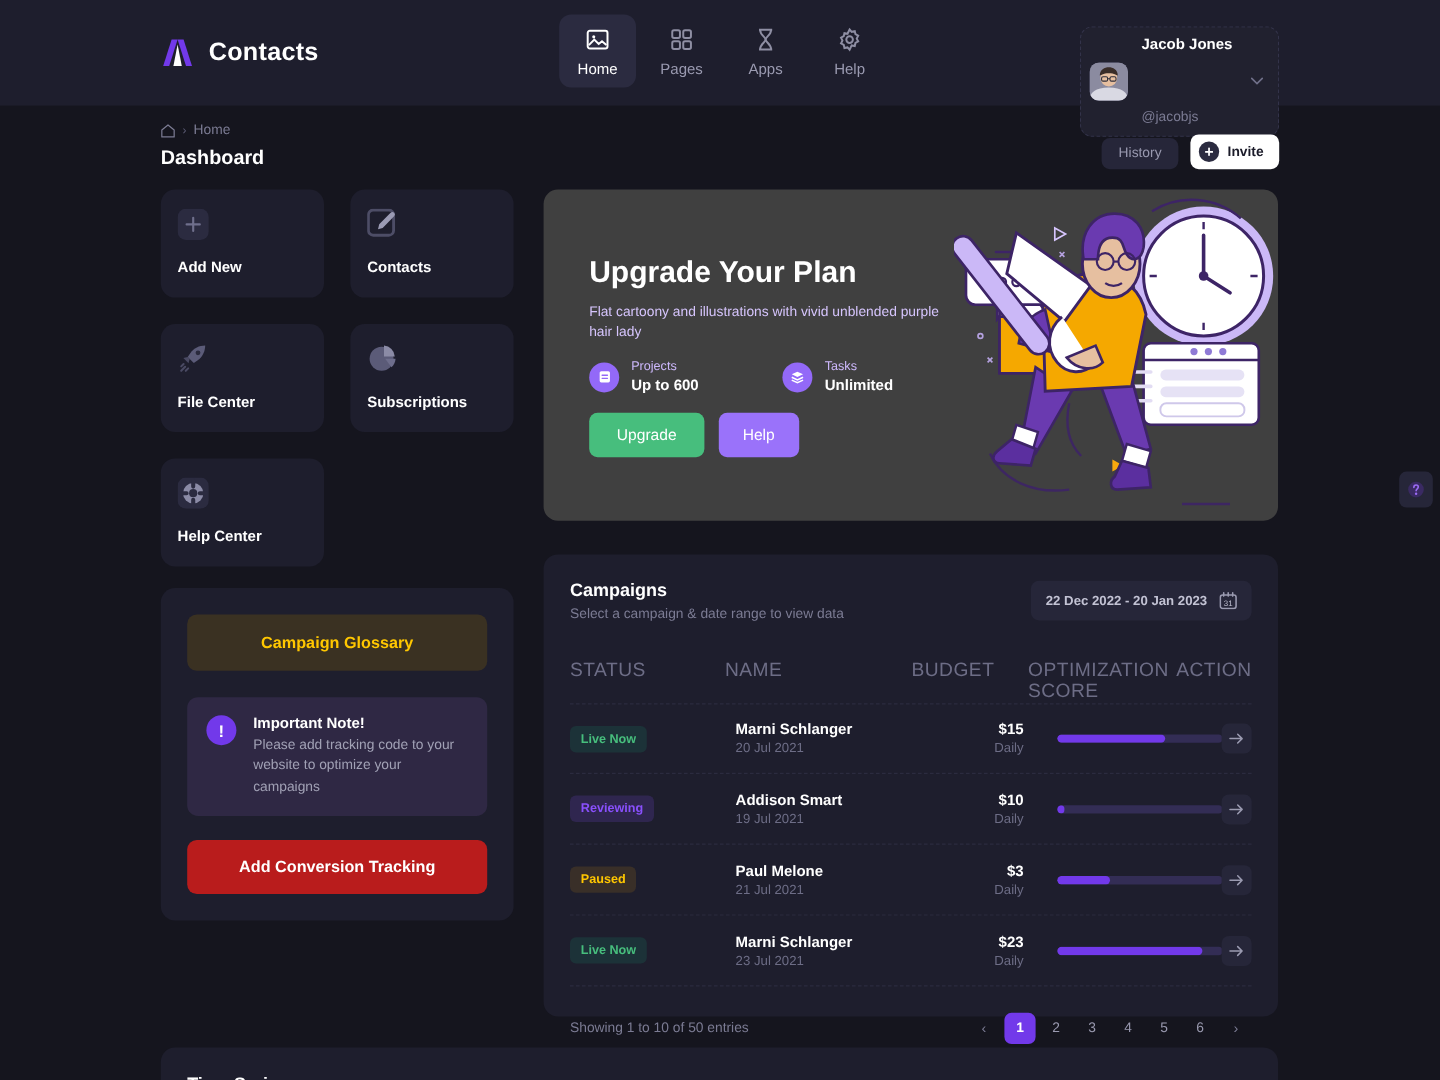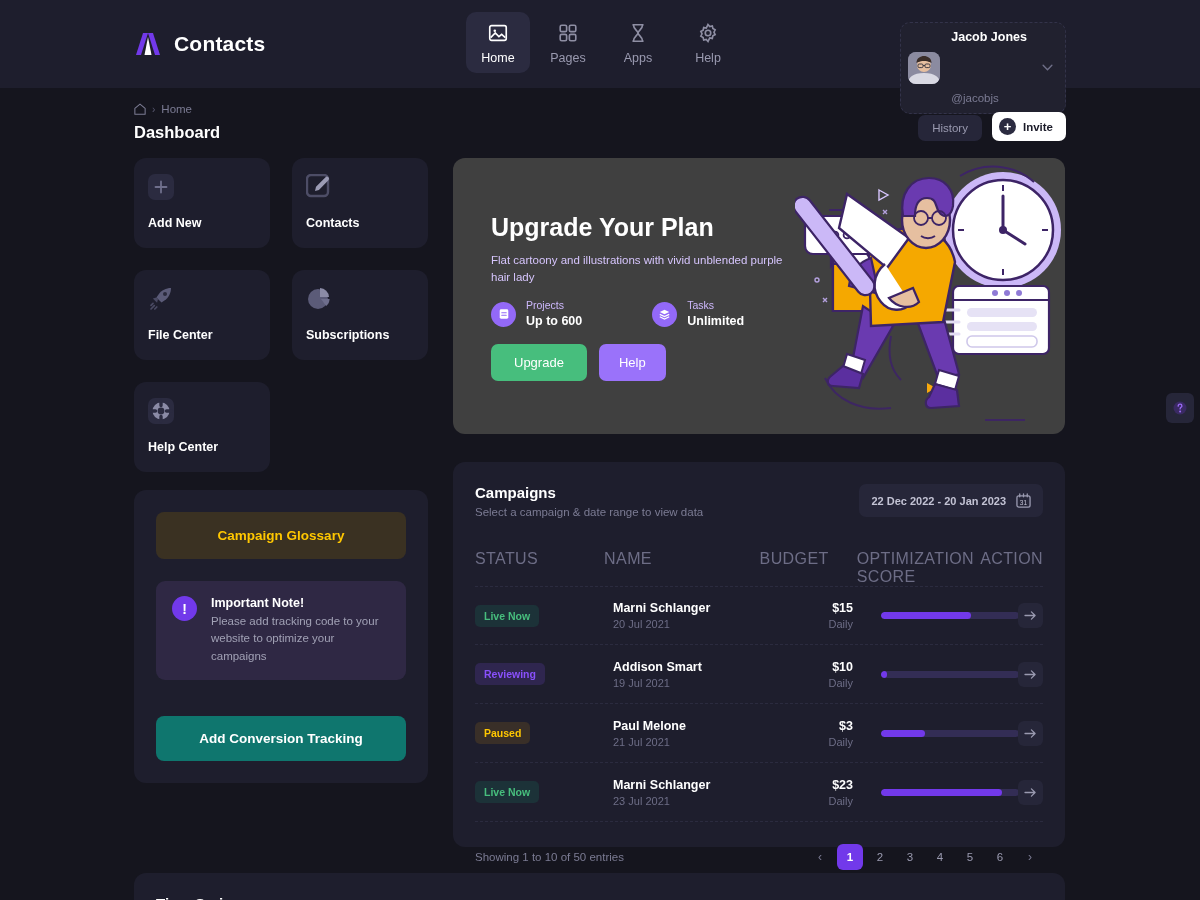--- a/index.html
+++ b/index.html
@@ -92,21 +92,21 @@
     padding: 15px 16px; display: flex; gap: 14px;
   }
   .note-ico {
     width: 25px; height: 25px; border-radius: 50%; background: #7239ea;
     color: #fff; font-size: 14px; font-weight: bold; flex: none;
     display: flex; align-items: center; justify-content: center; line-height: 1;
   }
   .note-title { color: #ffffff; font-size: 12.5px; font-weight: bold; margin-bottom: 3px; }
   .note-body { color: #a1a1b5; font-size: 11.5px; line-height: 1.5; }
   .btn-conv {
-    margin-top: 36px; background: #0f766e; color: #fff; font-size: 13.5px;
+    margin-top: 20px; background: #b91c1c; color: #fff; font-size: 13.5px;
     font-weight: bold; text-align: center; padding: 15px 0; border-radius: 8px;
     cursor: pointer; border: none; width: 100%; font-family: inherit;
   }
 
   
   .banner {
     position: absolute; left: 453px; top: 158px; width: 612px; height: 276px;
     background: #404040; border-radius: 12px; overflow: hidden;
   }
   .b-title { position: absolute; left: 38px; top: 55px; color: #fff; font-size: 25px; font-weight: bold; }

